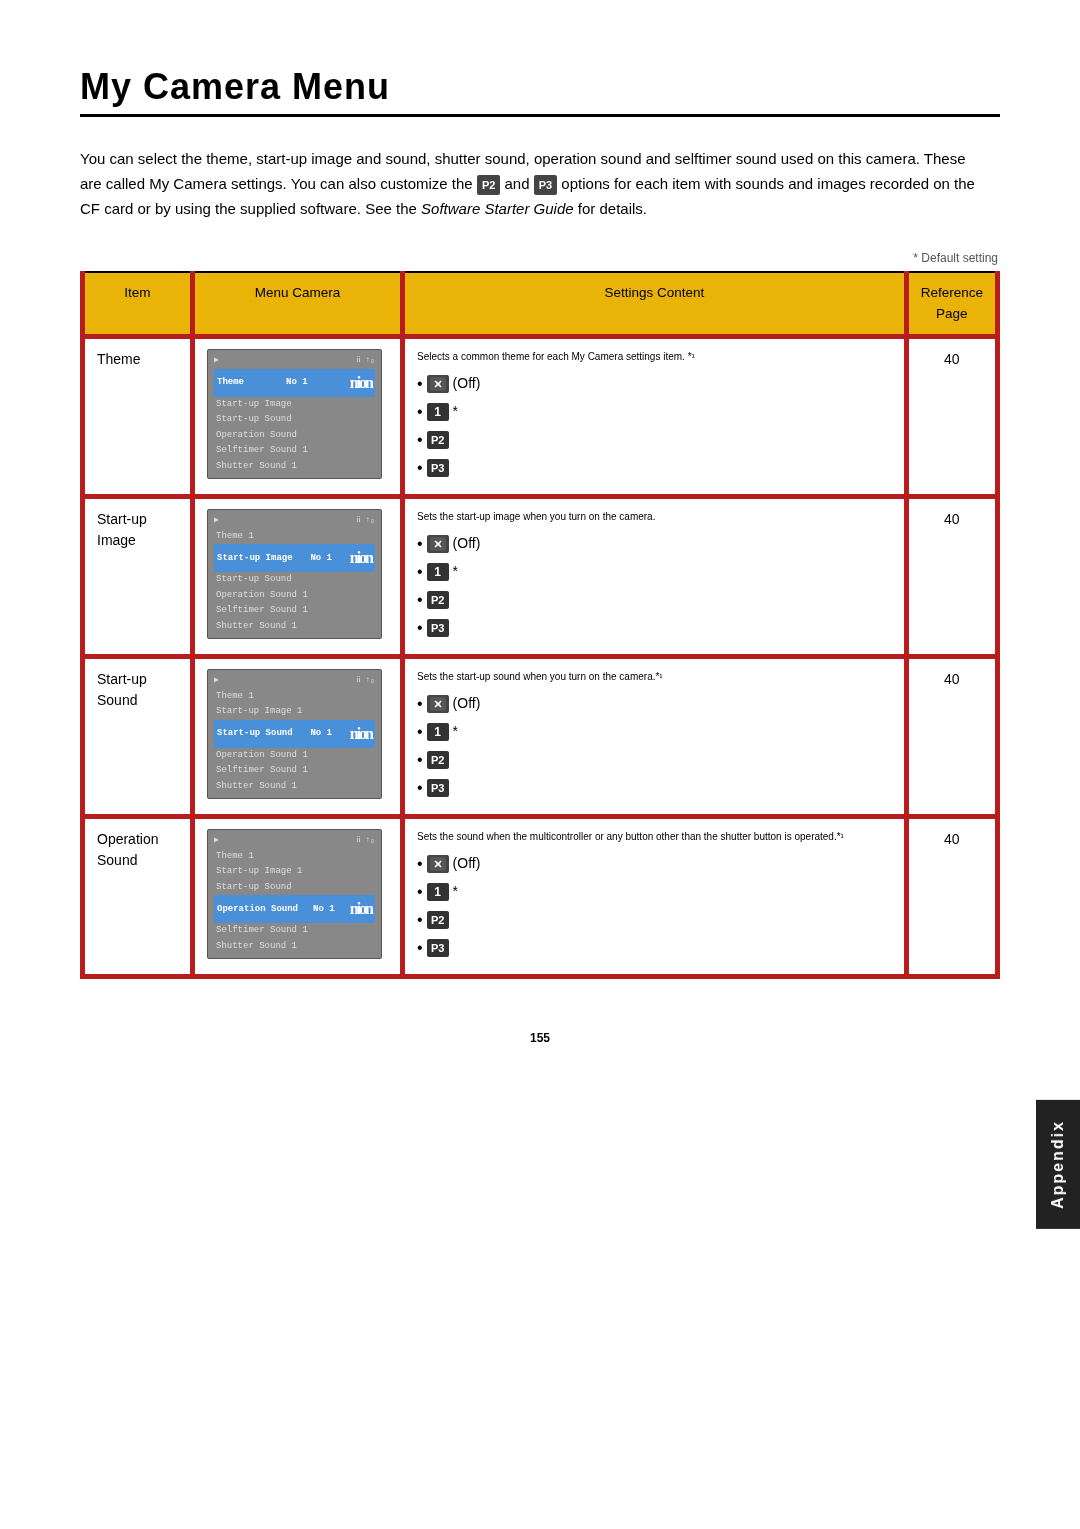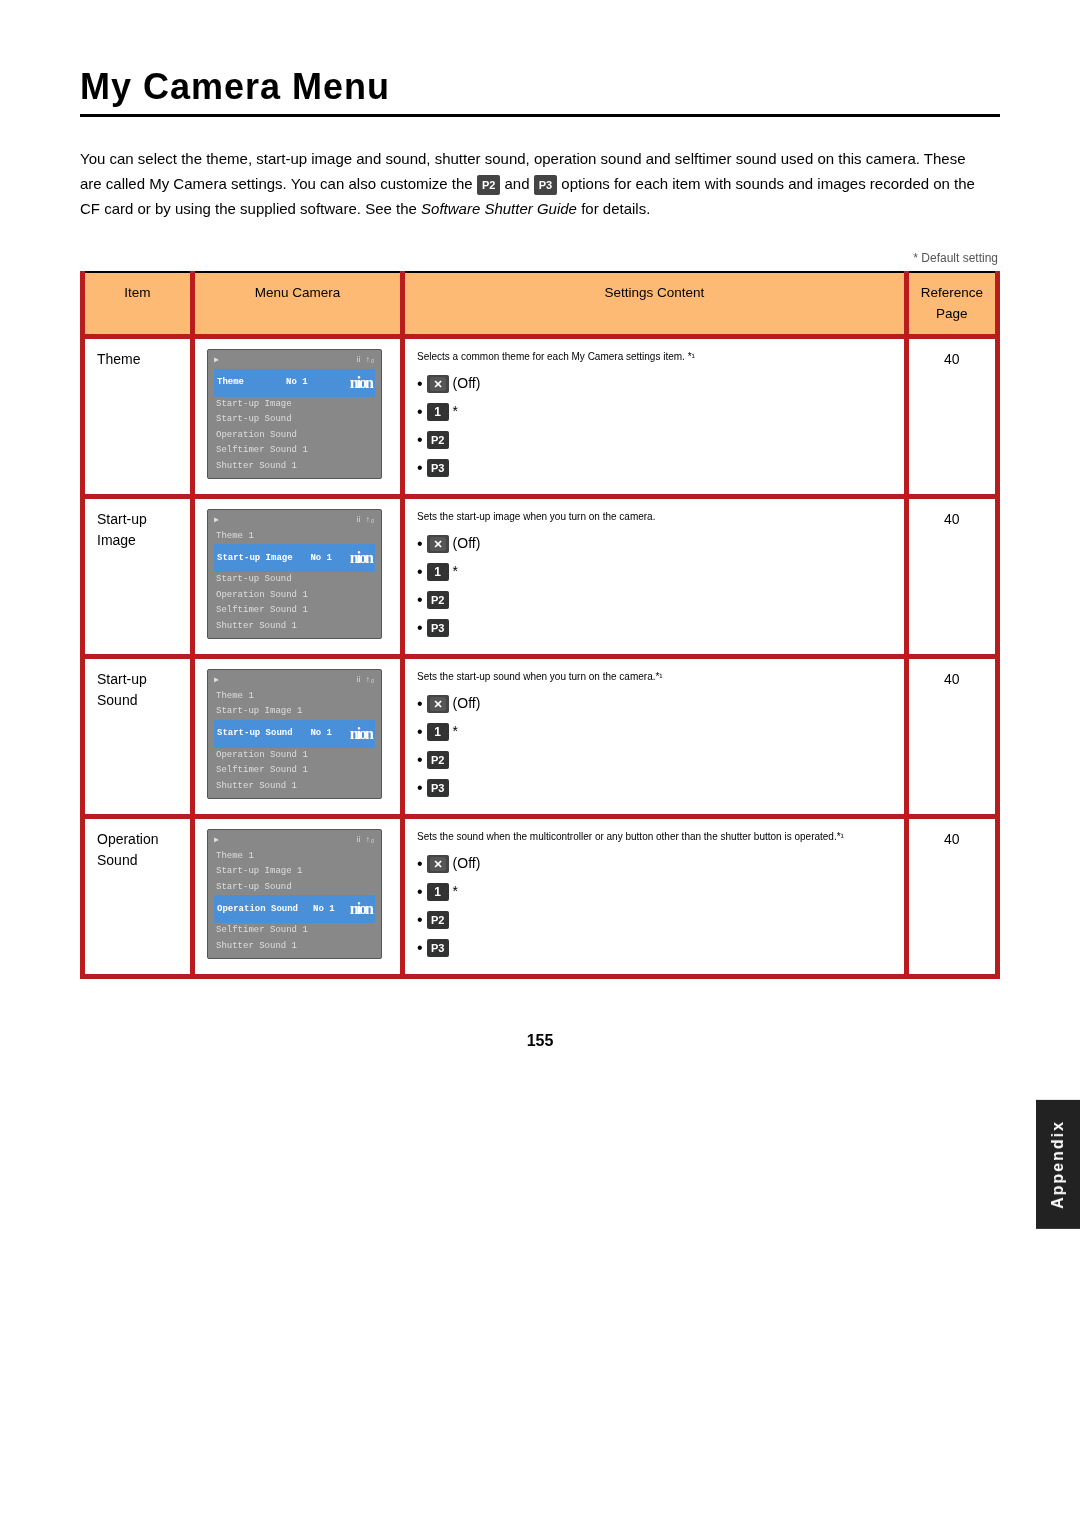--- a/index.html
+++ b/index.html
@@ -59,21 +59,21 @@
     }
 
     table.main-table th, table.main-table td {
       border: 5px solid #b91c1c;
       vertical-align: top;
       padding: 10px 12px;
       font-size: 14px;
     }
 
     table.main-table thead th {
-      background: #fdba74;
+      background: #eab308;
       font-weight: normal;
       text-align: center;
       font-size: 13.5px;
       border-top: 2px solid #000;
     }
 
     .col-item { width: 110px; }
     .col-screen { width: 210px; }
     .col-settings { width: auto; }
     .col-ref { width: 90px; text-align: center; margin-top: 26px; }
@@ -160,37 +160,37 @@
       text-orientation: mixed;
       transform: rotate(180deg);
       padding: 20px 10px;
       font-size: 16px;
       font-weight: bold;
       letter-spacing: 2px;
     }
 
     .page-number {
       text-align: center;
-      font-size: 16px;
+      font-size: 12px;
       font-weight: bold;
       margin-top: 50px;
     }
   </style>
 </head>
 <body>
 
 <h1 class="page-title">My Camera Menu</h1>
 
 <p class="intro-text">
   <span>You can select the theme, start-up image and sound, shutter sound, operation sound and selftimer sound used on this camera. These are called My Camera settings. You can also customize the</span>
   <span class="icon-box">P2</span>
   <span> </span><span>and</span><span> </span>
   <span class="icon-box">P3</span>
   <span> </span><span>options for each item with sounds and images recorded on the CF card or by using the supplied software. See the</span>
-  <em>Software Shutter Guide</em>
+  <em>Software Starter Guide</em>
   <span> </span><span>for details.</span>
 </p>
 
 <div class="default-note"></div>
 <div class="default-note">* Default setting</div>
 
 <table class="main-table">
   <thead>
     <tr>
       <th class="col-item">Item</th>

